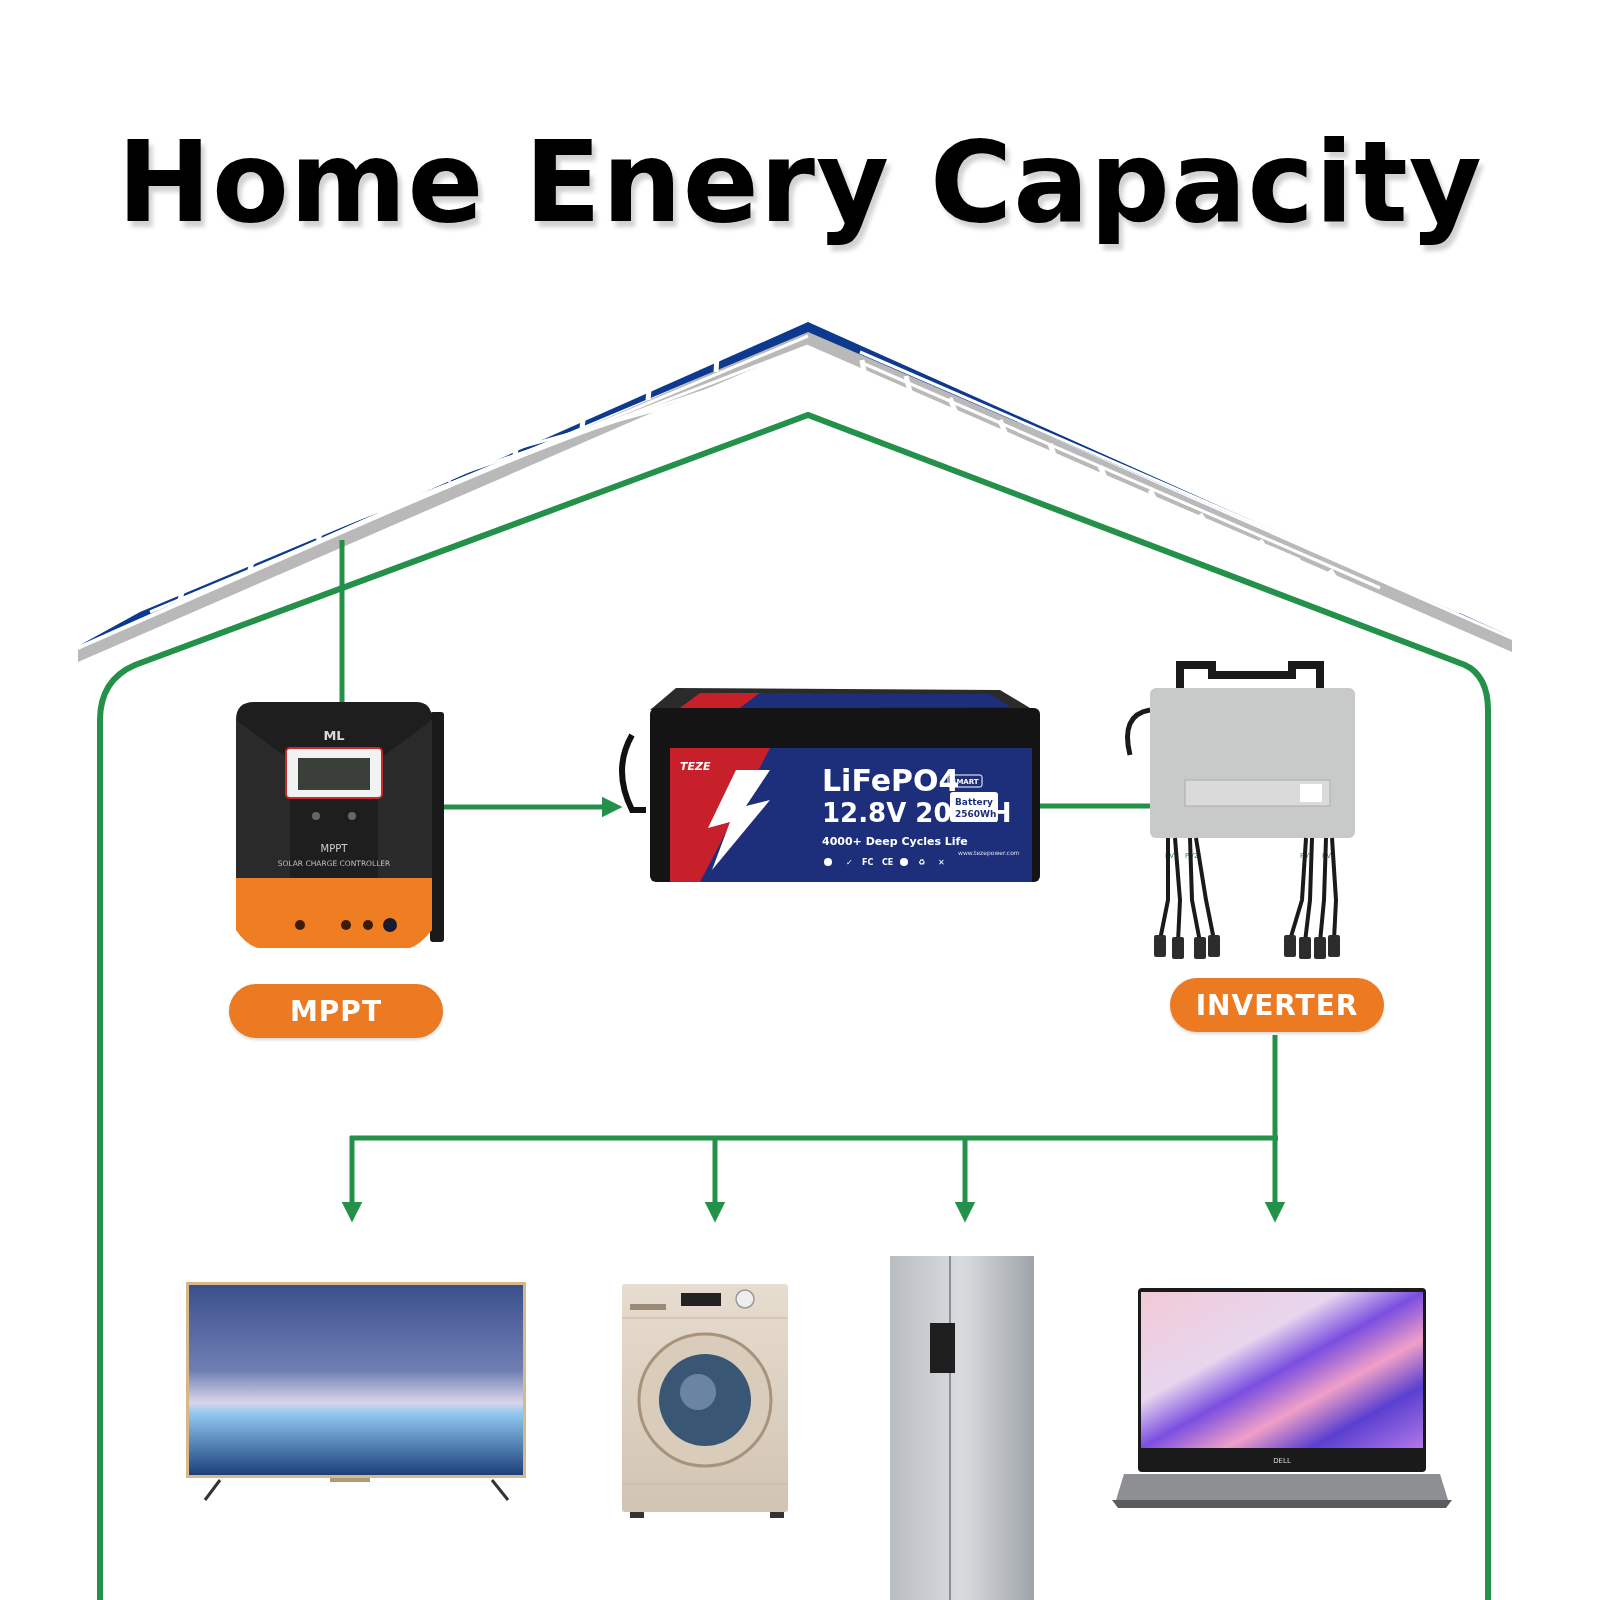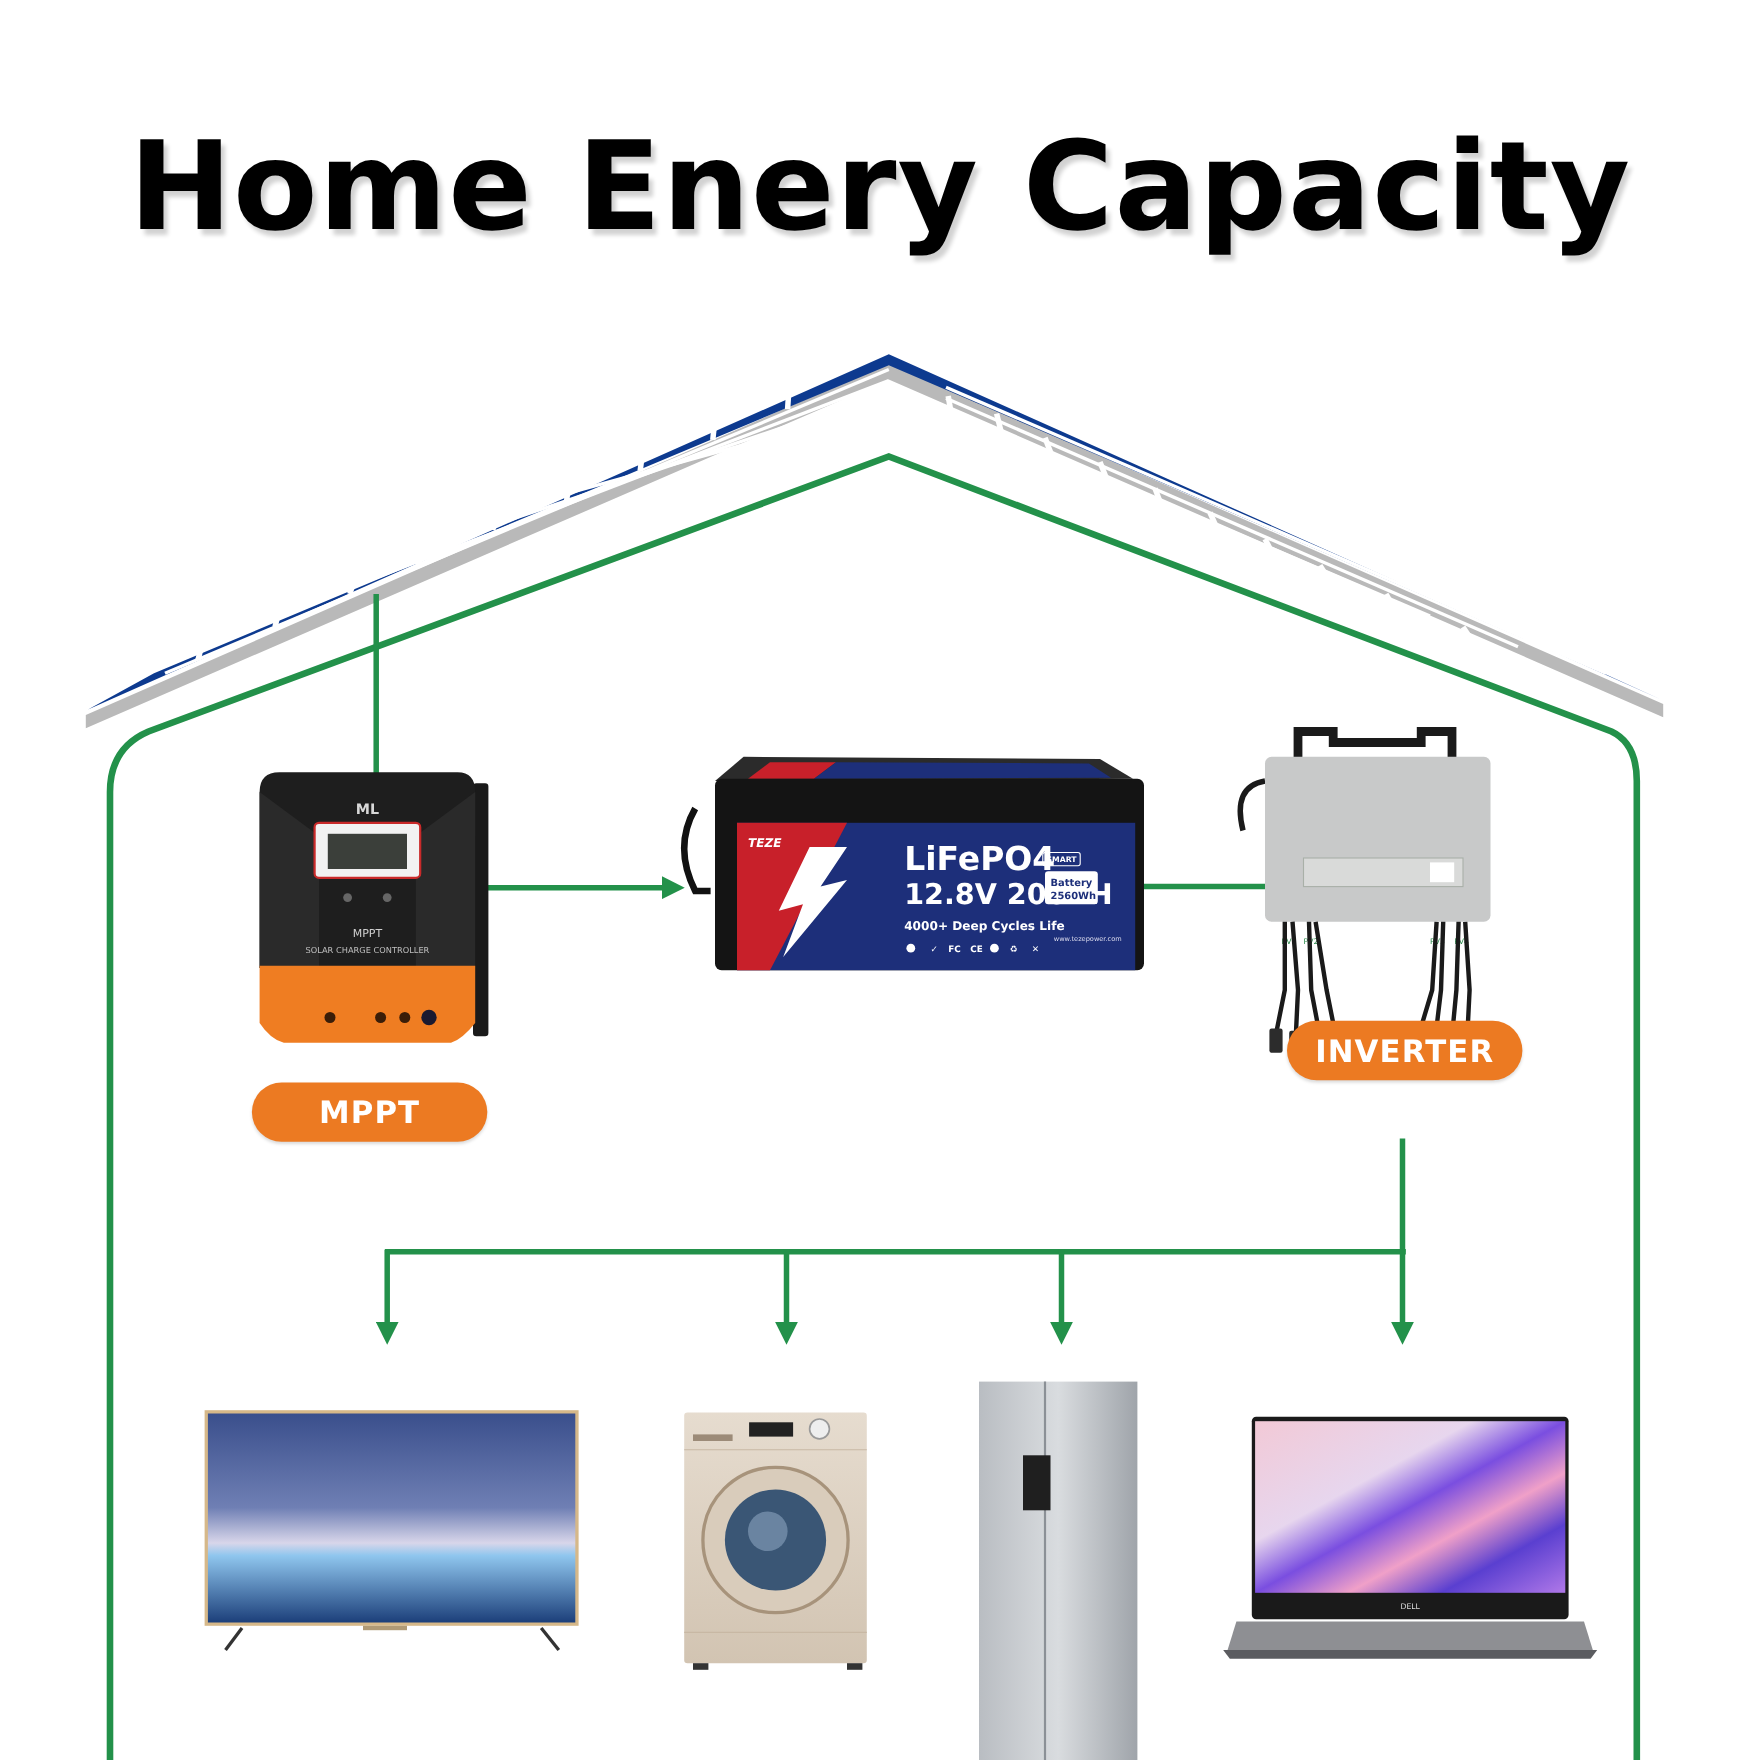--- a/index.html
+++ b/index.html
@@ -1,18 +1,18 @@
 <!DOCTYPE html>
 <html><head>
   <meta charset="utf-8">
   <style>
     html, body { margin:0; padding:0; background:#ffffff; }
     body { width:1600px; height:1600px; position:relative; overflow:hidden; font-family:"DejaVu Sans", sans-serif; }
     .title {
-      position:absolute; left:0; top:105px; width:1600px; text-align:center;
+      position:absolute; left:0; top:117px; width:1600px; text-align:center;
       font-family:"DejaVu Sans", sans-serif; font-weight:bold; font-size:112px; letter-spacing:1px;
       color:#000; text-shadow: 4px 6px 4px rgba(0,0,0,0.18);
     }
     svg.diagram { position:absolute; left:0; top:0; }
     .pill {
       position:absolute; height:54px; border-radius:27px; background:#ec7a22;
       color:#fff; font-family:"DejaVu Sans", sans-serif; font-weight:bold; font-size:28px;
       display:flex; align-items:center; justify-content:center; letter-spacing:1px;
       box-shadow: 0 2px 3px rgba(0,0,0,0.15);
     }
@@ -220,15 +220,15 @@
     <rect x="1141" y="1292" width="282" height="156" fill="url(#laptopScreen)"></rect>
     <text x="1282" y="1463" font-size="7" fill="#ddd" text-anchor="middle">DELL</text>
     <path d="M1124,1474 L1440,1474 L1448,1500 L1116,1500 Z" fill="#8e8f93"></path>
     <path d="M1112,1500 L1452,1500 L1446,1508 L1118,1508 Z" fill="#5b5c60"></path>
   </g>
 </svg>
 
 <div class="pill" style="left:229px; top:984px; width:214px;">
   <span>MPPT</span>
 </div>
-<div class="pill" style="left:1170px; top:928px; width:214px;">
+<div class="pill" style="left:1170px; top:978px; width:214px;">
   <span>INVERTER</span>
 </div>
 
 </body></html>

